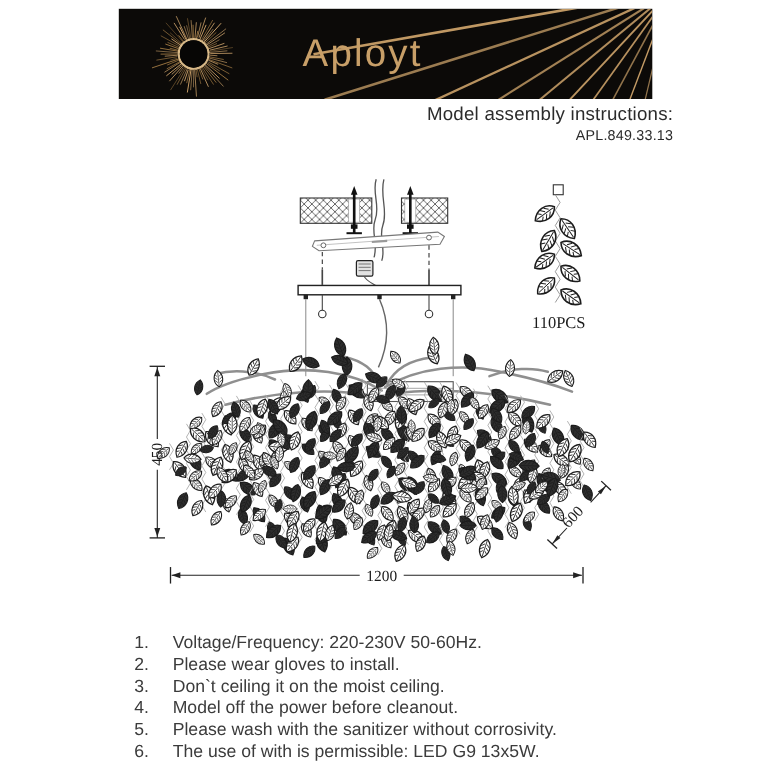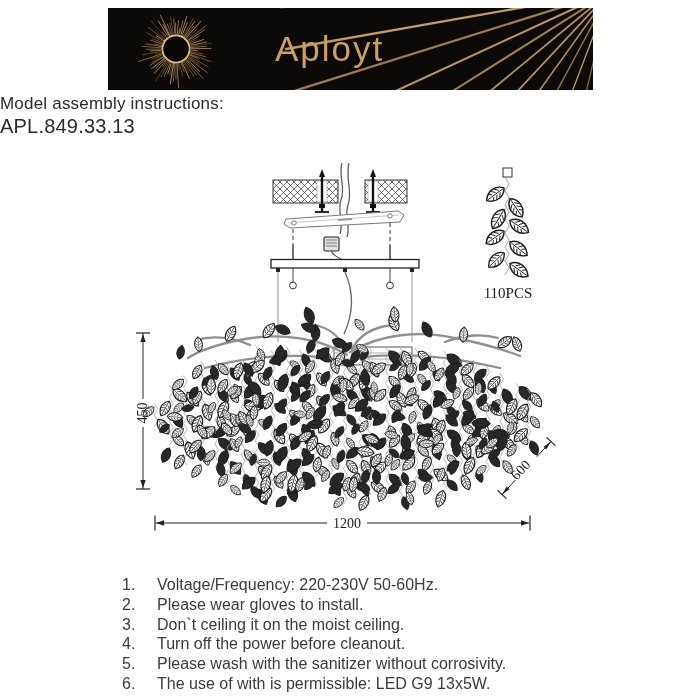--- a/index.html
+++ b/index.html
@@ -4,23 +4,23 @@
 <style>
   html,body{margin:0;padding:0;background:#ffffff;}
   #page{position:relative;width:700px;height:700px;background:#fff;overflow:hidden;
         font-family:"Liberation Sans",sans-serif;}
   
   .banner{position:absolute;left:108px;top:8px;width:485px;height:82px;background:#0c0a08;overflow:hidden;}
   .banner svg{position:absolute;left:0;top:0;}
   .brand{position:absolute;left:119px;top:21px;font-size:35px;font-weight:400;color:#c89f68;
          letter-spacing:2px;line-height:40px;margin-left:48px;}
   
-  .head{position:absolute;left:0;top:94px;width:612px;text-align:left;color:#2b2b2b;}
+  .head{position:absolute;left:0;top:94px;width:612px;text-align:right;color:#2b2b2b;}
   .head .t1{font-size:17px;font-weight:500;letter-spacing:.2px;}
-  .head .t2{font-size:20px;font-weight:500;margin-top:1px;letter-spacing:.2px;}
+  .head .t2{font-size:13px;font-weight:500;margin-top:1px;letter-spacing:.2px;}
   
   #drawing{position:absolute;left:0;top:0;}
   .dimtext{font-family:"Liberation Serif",serif;font-size:14px;fill:#1c1c1c;}
   .pcstext{font-family:"Liberation Serif",serif;font-size:15px;fill:#1c1c1c;}
   
   .inst{position:absolute;left:122px;top:575px;width:560px;color:#3b3b3b;}
   .inst-row{display:grid;grid-template-columns:24px 11px auto;font-size:16px;line-height:19.8px;}
   .inst-num{text-align:left;}
 </style>
 </head>
@@ -683,21 +683,21 @@
       <span class="inst-text">Please wear gloves to install.</span>
     </div>
     <div class="inst-row">
       <span class="inst-num">3.</span>
         <span></span>
       <span class="inst-text">Don`t ceiling it on the moist ceiling.</span>
     </div>
     <div class="inst-row">
       <span class="inst-num">4.</span>
         <span></span>
-      <span class="inst-text">Turn off the power before cleanout.</span>
+      <span class="inst-text">Model off the power before cleanout.</span>
     </div>
     <div class="inst-row">
       <span class="inst-num">5.</span>
         <span></span>
       <span class="inst-text">Please wash with the sanitizer without corrosivity.</span>
     </div>
     <div class="inst-row">
       <span class="inst-num">6.</span>
         <span></span>
       <span class="inst-text">The use of with is permissible: LED G9 13x5W.</span>

